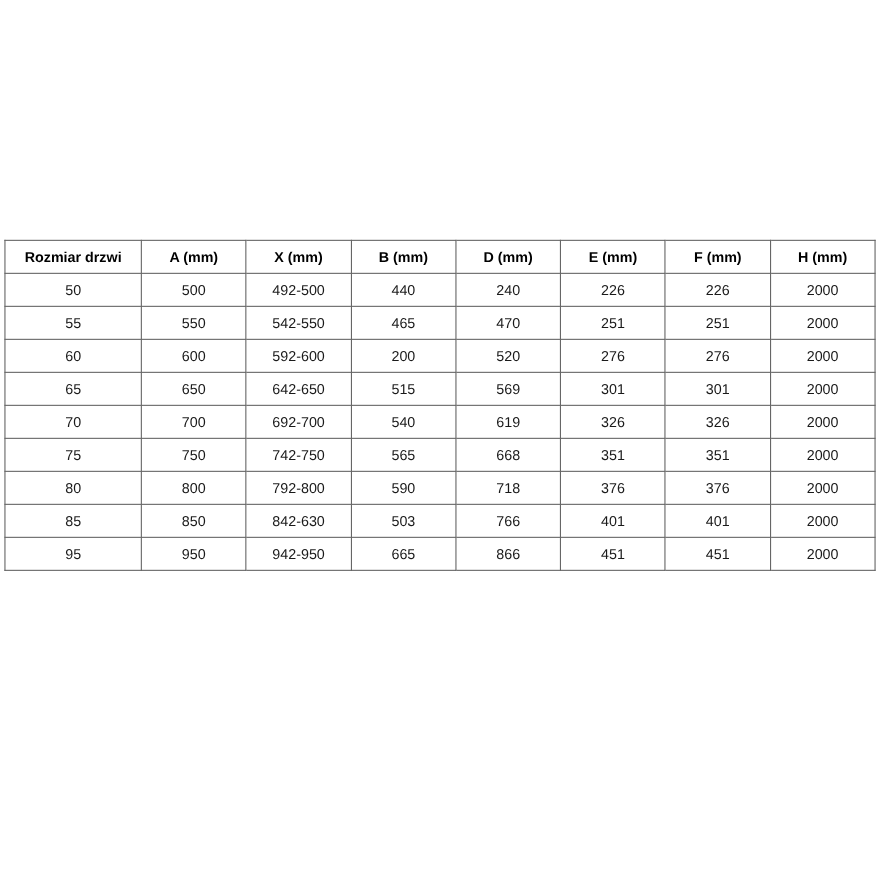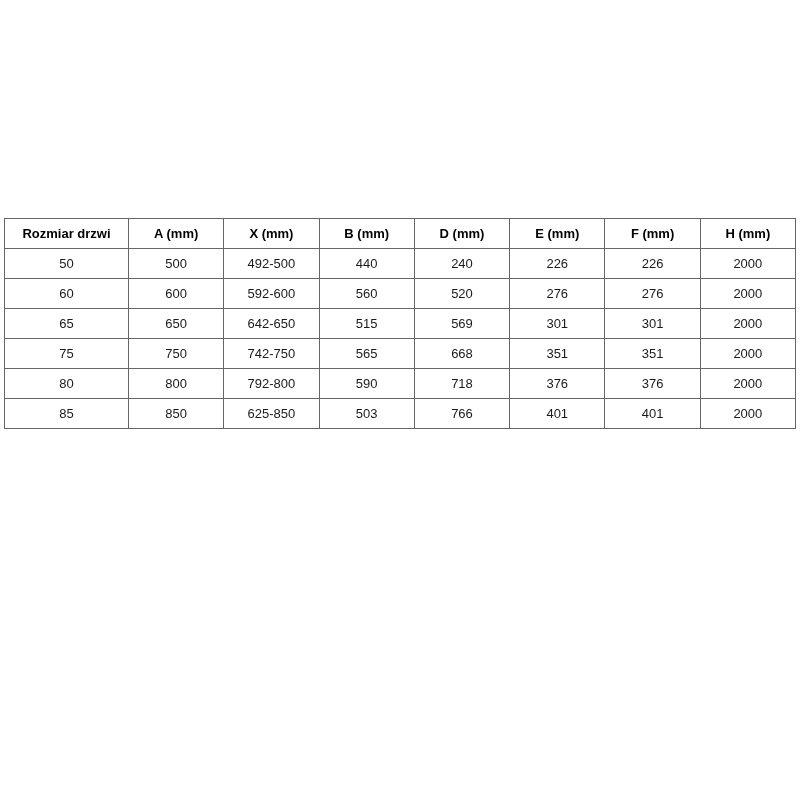--- a/index.html
+++ b/index.html
@@ -72,37 +72,57 @@
           <td>50</td>
           <td>500</td>
           <td>492-500</td>
           <td>440</td>
           <td>240</td>
           <td>226</td>
           <td>226</td>
           <td>2000</td>
         </tr>
         <tr>
+          <td>55</td>
+          <td>550</td>
+          <td>542-550</td>
+          <td>465</td>
+          <td>470</td>
+          <td>251</td>
+          <td>251</td>
+          <td>2000</td>
+        </tr>
+        <tr>
           <td>60</td>
           <td>600</td>
           <td>592-600</td>
-          <td>560</td>
+          <td>200</td>
           <td>520</td>
           <td>276</td>
           <td>276</td>
           <td>2000</td>
         </tr>
         <tr>
           <td>65</td>
           <td>650</td>
           <td>642-650</td>
           <td>515</td>
           <td>569</td>
           <td>301</td>
           <td>301</td>
+          <td>2000</td>
+        </tr>
+        <tr>
+          <td>70</td>
+          <td>700</td>
+          <td>692-700</td>
+          <td>540</td>
+          <td>619</td>
+          <td>326</td>
+          <td>326</td>
           <td>2000</td>
         </tr>
         <tr>
           <td>75</td>
           <td>750</td>
           <td>742-750</td>
           <td>565</td>
           <td>668</td>
           <td>351</td>
           <td>351</td>
@@ -114,22 +134,32 @@
           <td>792-800</td>
           <td>590</td>
           <td>718</td>
           <td>376</td>
           <td>376</td>
           <td>2000</td>
         </tr>
         <tr>
           <td>85</td>
           <td>850</td>
-          <td>625-850</td>
+          <td>842-630</td>
           <td>503</td>
           <td>766</td>
           <td>401</td>
           <td>401</td>
+          <td>2000</td>
+        </tr>
+        <tr>
+          <td>95</td>
+          <td>950</td>
+          <td>942-950</td>
+          <td>665</td>
+          <td>866</td>
+          <td>451</td>
+          <td>451</td>
           <td>2000</td>
         </tr>
       </tbody>
   </table>
 </div>
 
 </body></html>

